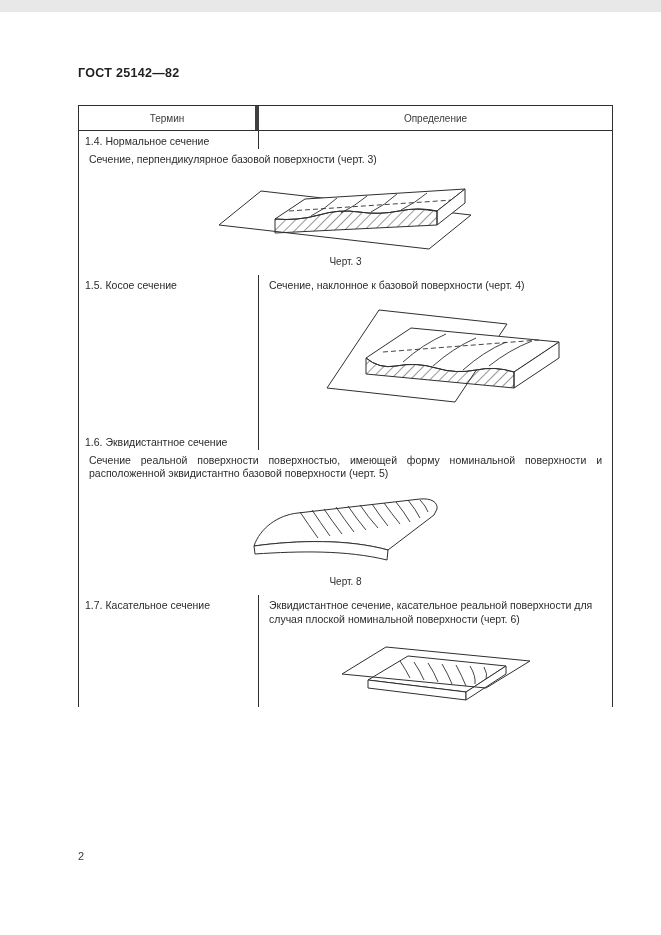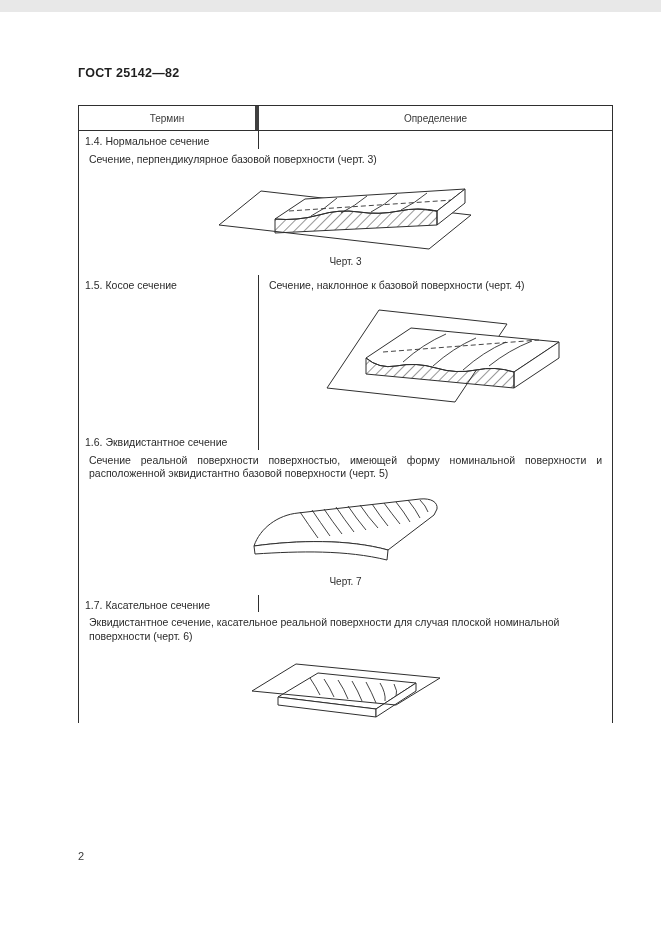--- a/index.html
+++ b/index.html
@@ -41,21 +41,21 @@
     padding:4px 10px 0 10px;
   }
   .just { text-align:justify; }
   .fig { text-align:center; margin-top:7px; }
   .fig svg { display:inline-block; vertical-align:top; }
   .fig-caption { font-size:10px; color:#2f2f2f; margin-top:2px; margin-bottom:6px; }
   .r13 { min-height:46px; }
   .r14 { min-height:110px;flex-direction:column; }
   .r15 { min-height:157px; }
   .r16 { min-height:143px;flex-direction:column; }
-  .r17 { min-height:112px;flex-direction:column; }
+  .r17 { min-height:112px; }
   .page-number {
     position:absolute; left:78px; top:838px;
     font-size:11px; color:#3a3a3a;
   }
   .sketch { stroke:#2f2f2f; fill:none; stroke-width:1; }
   .sketch-thin { stroke:#2f2f2f; fill:none; stroke-width:.9; }
   .white-face { fill:#ffffff; stroke:#2f2f2f; stroke-width:1; }
 </style>
 </head>
 <body>
@@ -136,21 +136,21 @@
             <path class="sketch-thin" d="M98,19 Q106,31 116,44"></path>
             <path class="sketch-thin" d="M110,18 Q118,30 128,42"></path>
             <path class="sketch-thin" d="M122,17 Q130,29 140,40"></path>
             <path class="sketch-thin" d="M134,16 Q142,28 150,38"></path>
             <path class="sketch-thin" d="M146,15 Q154,26 162,36"></path>
             <path class="sketch-thin" d="M158,14 Q166,24 172,34"></path>
             <path class="sketch-thin" d="M170,12 Q178,22 182,30"></path>
             <path class="sketch-thin" d="M182,12 Q188,18 190,24"></path>
             <path class="white-face" d="M16,58 C60,52 110,51 150,62 L149,72 C108,62 62,63 17,66 Z"></path>
           </svg>
-          <div class="fig-caption">Черт. 7</div>
+          <div class="fig-caption">Черт. 8</div>
         </div>
       </div>
     </div>
 
     <div class="trow r17">
       <div class="cell-term">1.7. Касательное сечение</div>
       <div class="cell-def">
         <div>Эквидистантное сечение, касательное реальной поверхности для случая плоской номинальной поверхности (черт. 6)</div>
         <div class="fig">
           <svg width="200" height="72" viewBox="0 0 200 72">

